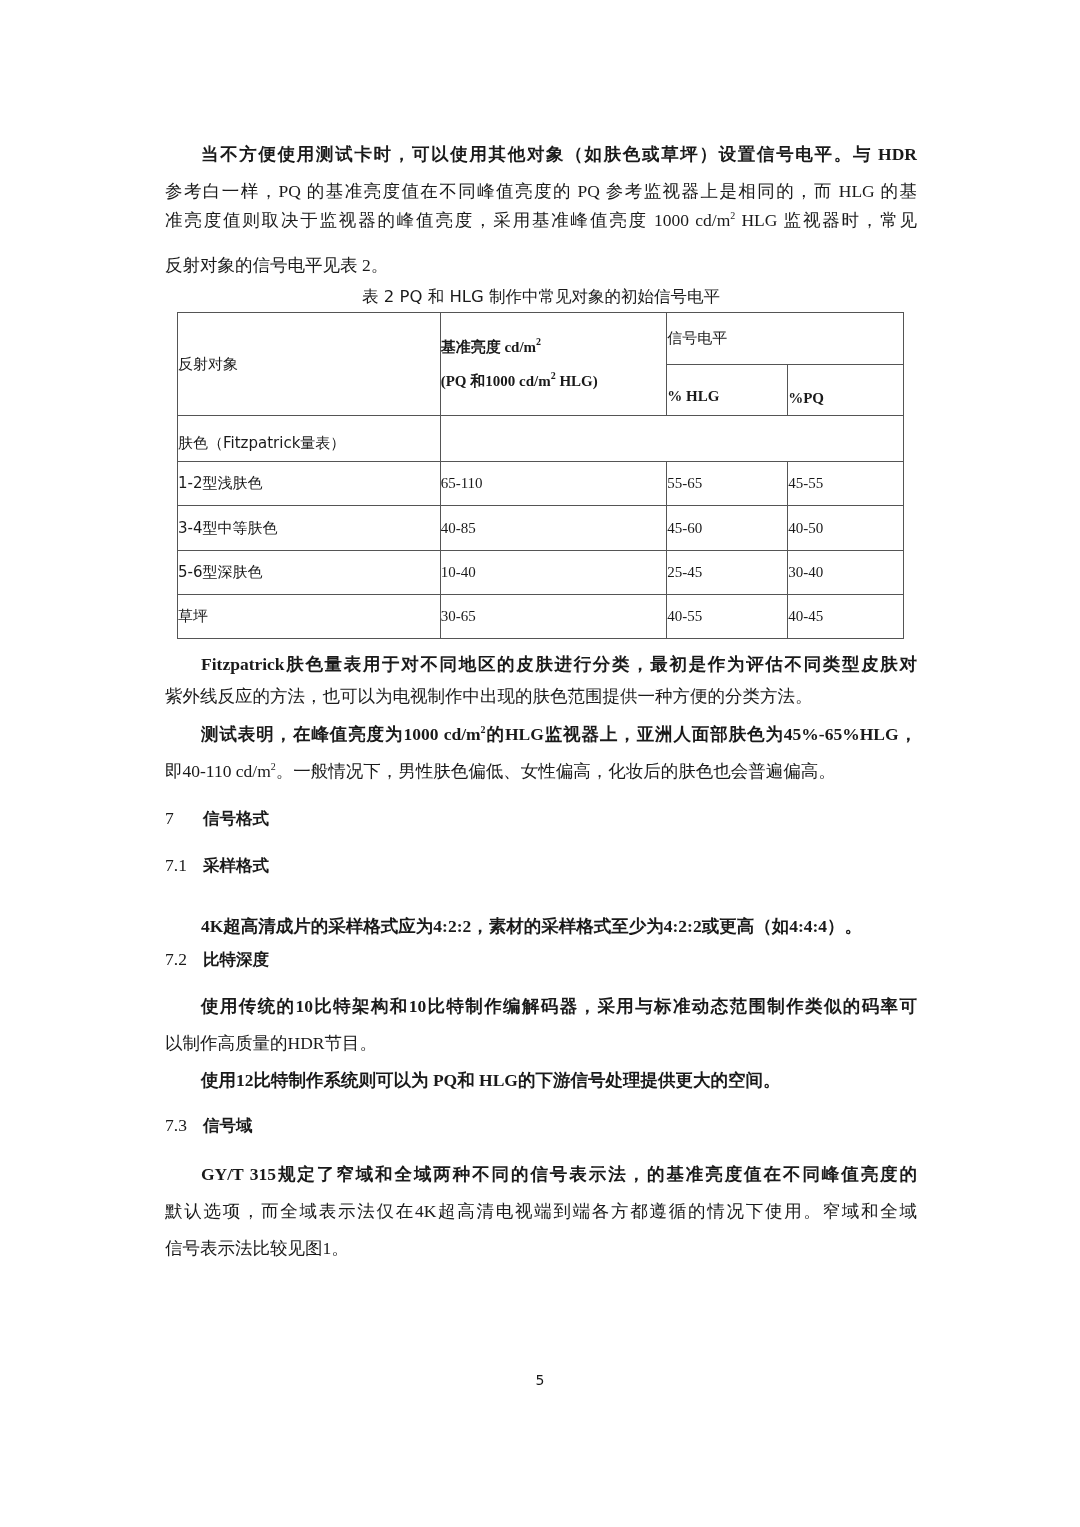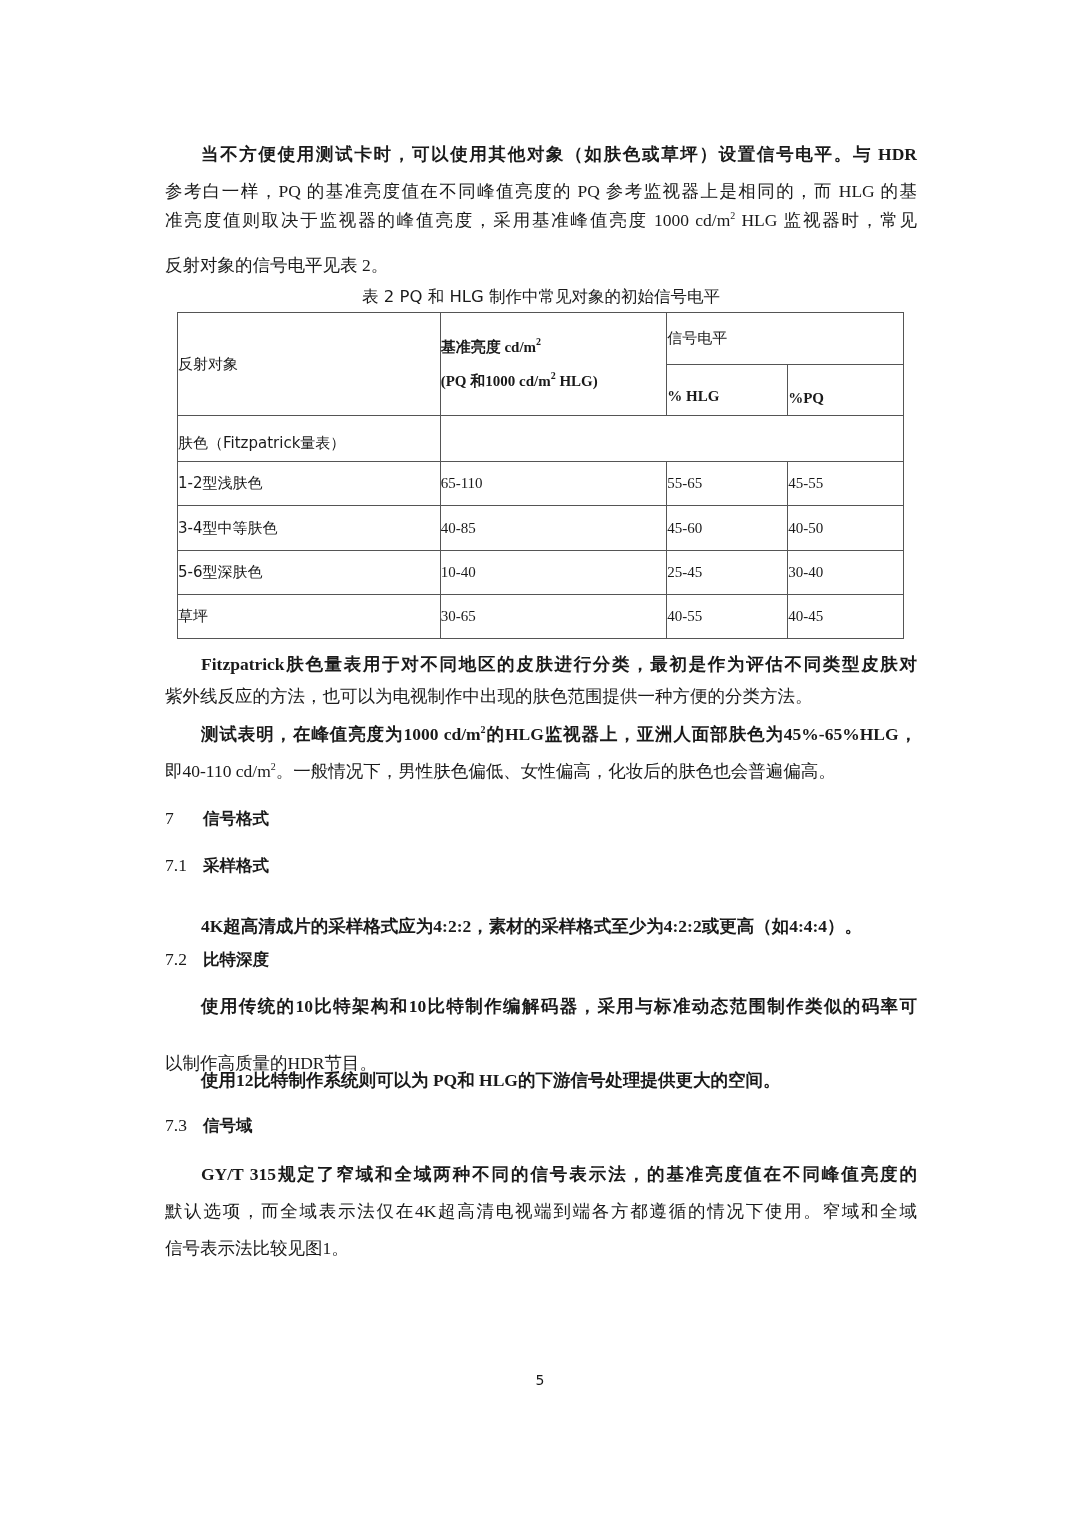--- a/index.html
+++ b/index.html
@@ -90,21 +90,21 @@
 <div class="p indent" style="top:716px;"><span>测试表明，在峰值亮度为1000 cd/m</span><sup>2</sup><span>的HLG监视器上，亚洲人面部肤色为45%-65%HLG，</span></div>
 <div class="p last" style="top:753px;"><span>即40-110 cd/m</span><sup>2</sup><span>。一般情况下，男性肤色偏低、女性偏高，化妆后的肤色也会普遍偏高。</span></div>
 
 <div class="h" style="top:803px;"><span class="num">7</span><span class="ttl">信号格式</span></div>
 
 <div class="h" style="top:850px;"><span class="num">7.1</span><span class="ttl">采样格式</span></div>
 <div class="p last indent" style="top:908px;">4K超高清成片的采样格式应为4:2:2，素材的采样格式至少为4:2:2或更高（如4:4:4）。</div>
 
 <div class="h" style="top:944px;"><span class="num">7.2</span><span class="ttl">比特深度</span></div>
 <div class="p indent" style="top:988px;">使用传统的10比特架构和10比特制作编解码器，采用与标准动态范围制作类似的码率可</div>
-<div class="p last" style="top:1025px;margin-top:20px;">以制作高质量的HDR节目。</div>
+<div class="p last" style="top:1025px;">以制作高质量的HDR节目。</div>
 <div class="p last indent" style="top:1062px;">使用12比特制作系统则可以为 PQ和 HLG的下游信号处理提供更大的空间。</div>
 
 <div class="h" style="top:1110px;"><span class="num">7.3</span><span class="ttl">信号域</span></div>
 <div class="p indent" style="top:1156px;">GY/T 315规定了窄域和全域两种不同的信号表示法，的基准亮度值在不同峰值亮度的</div>
 <div class="p" style="top:1193px;">默认选项，而全域表示法仅在4K超高清电视端到端各方都遵循的情况下使用。窄域和全域</div>
 <div class="p last" style="top:1230px;">信号表示法比较见图1。</div>
 
 <div class="pageno">5</div>
 
 </body></html>

